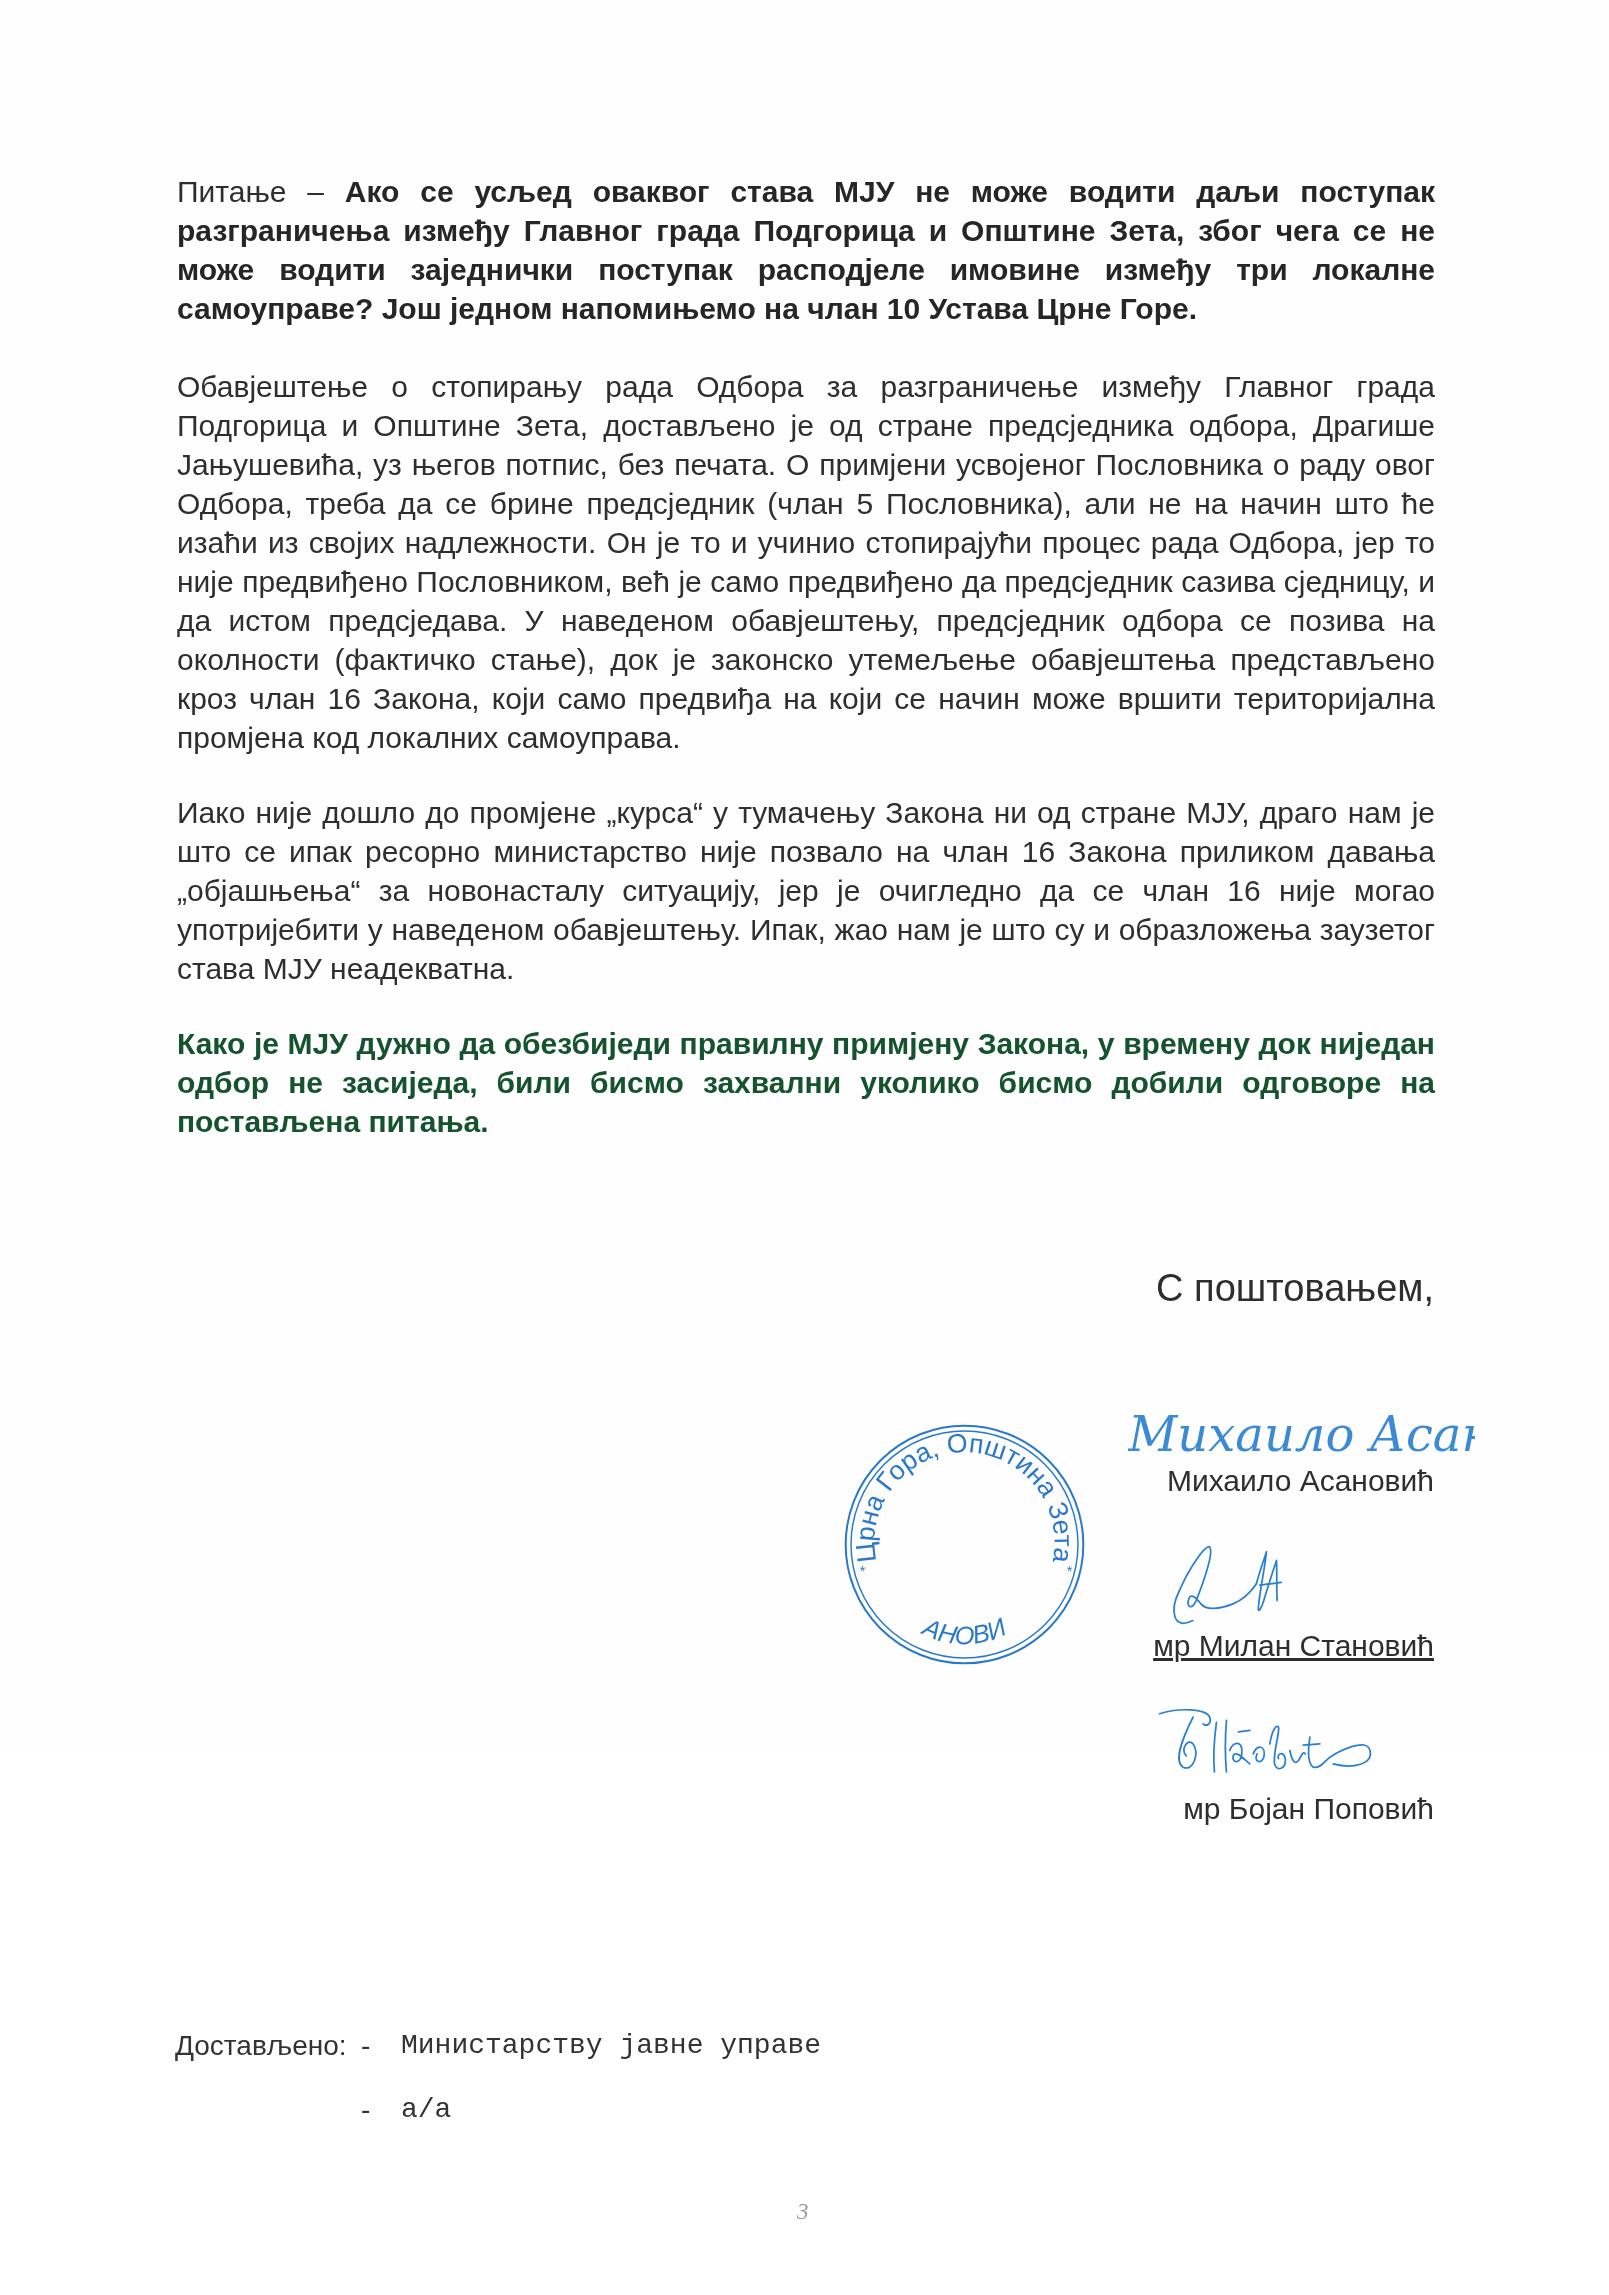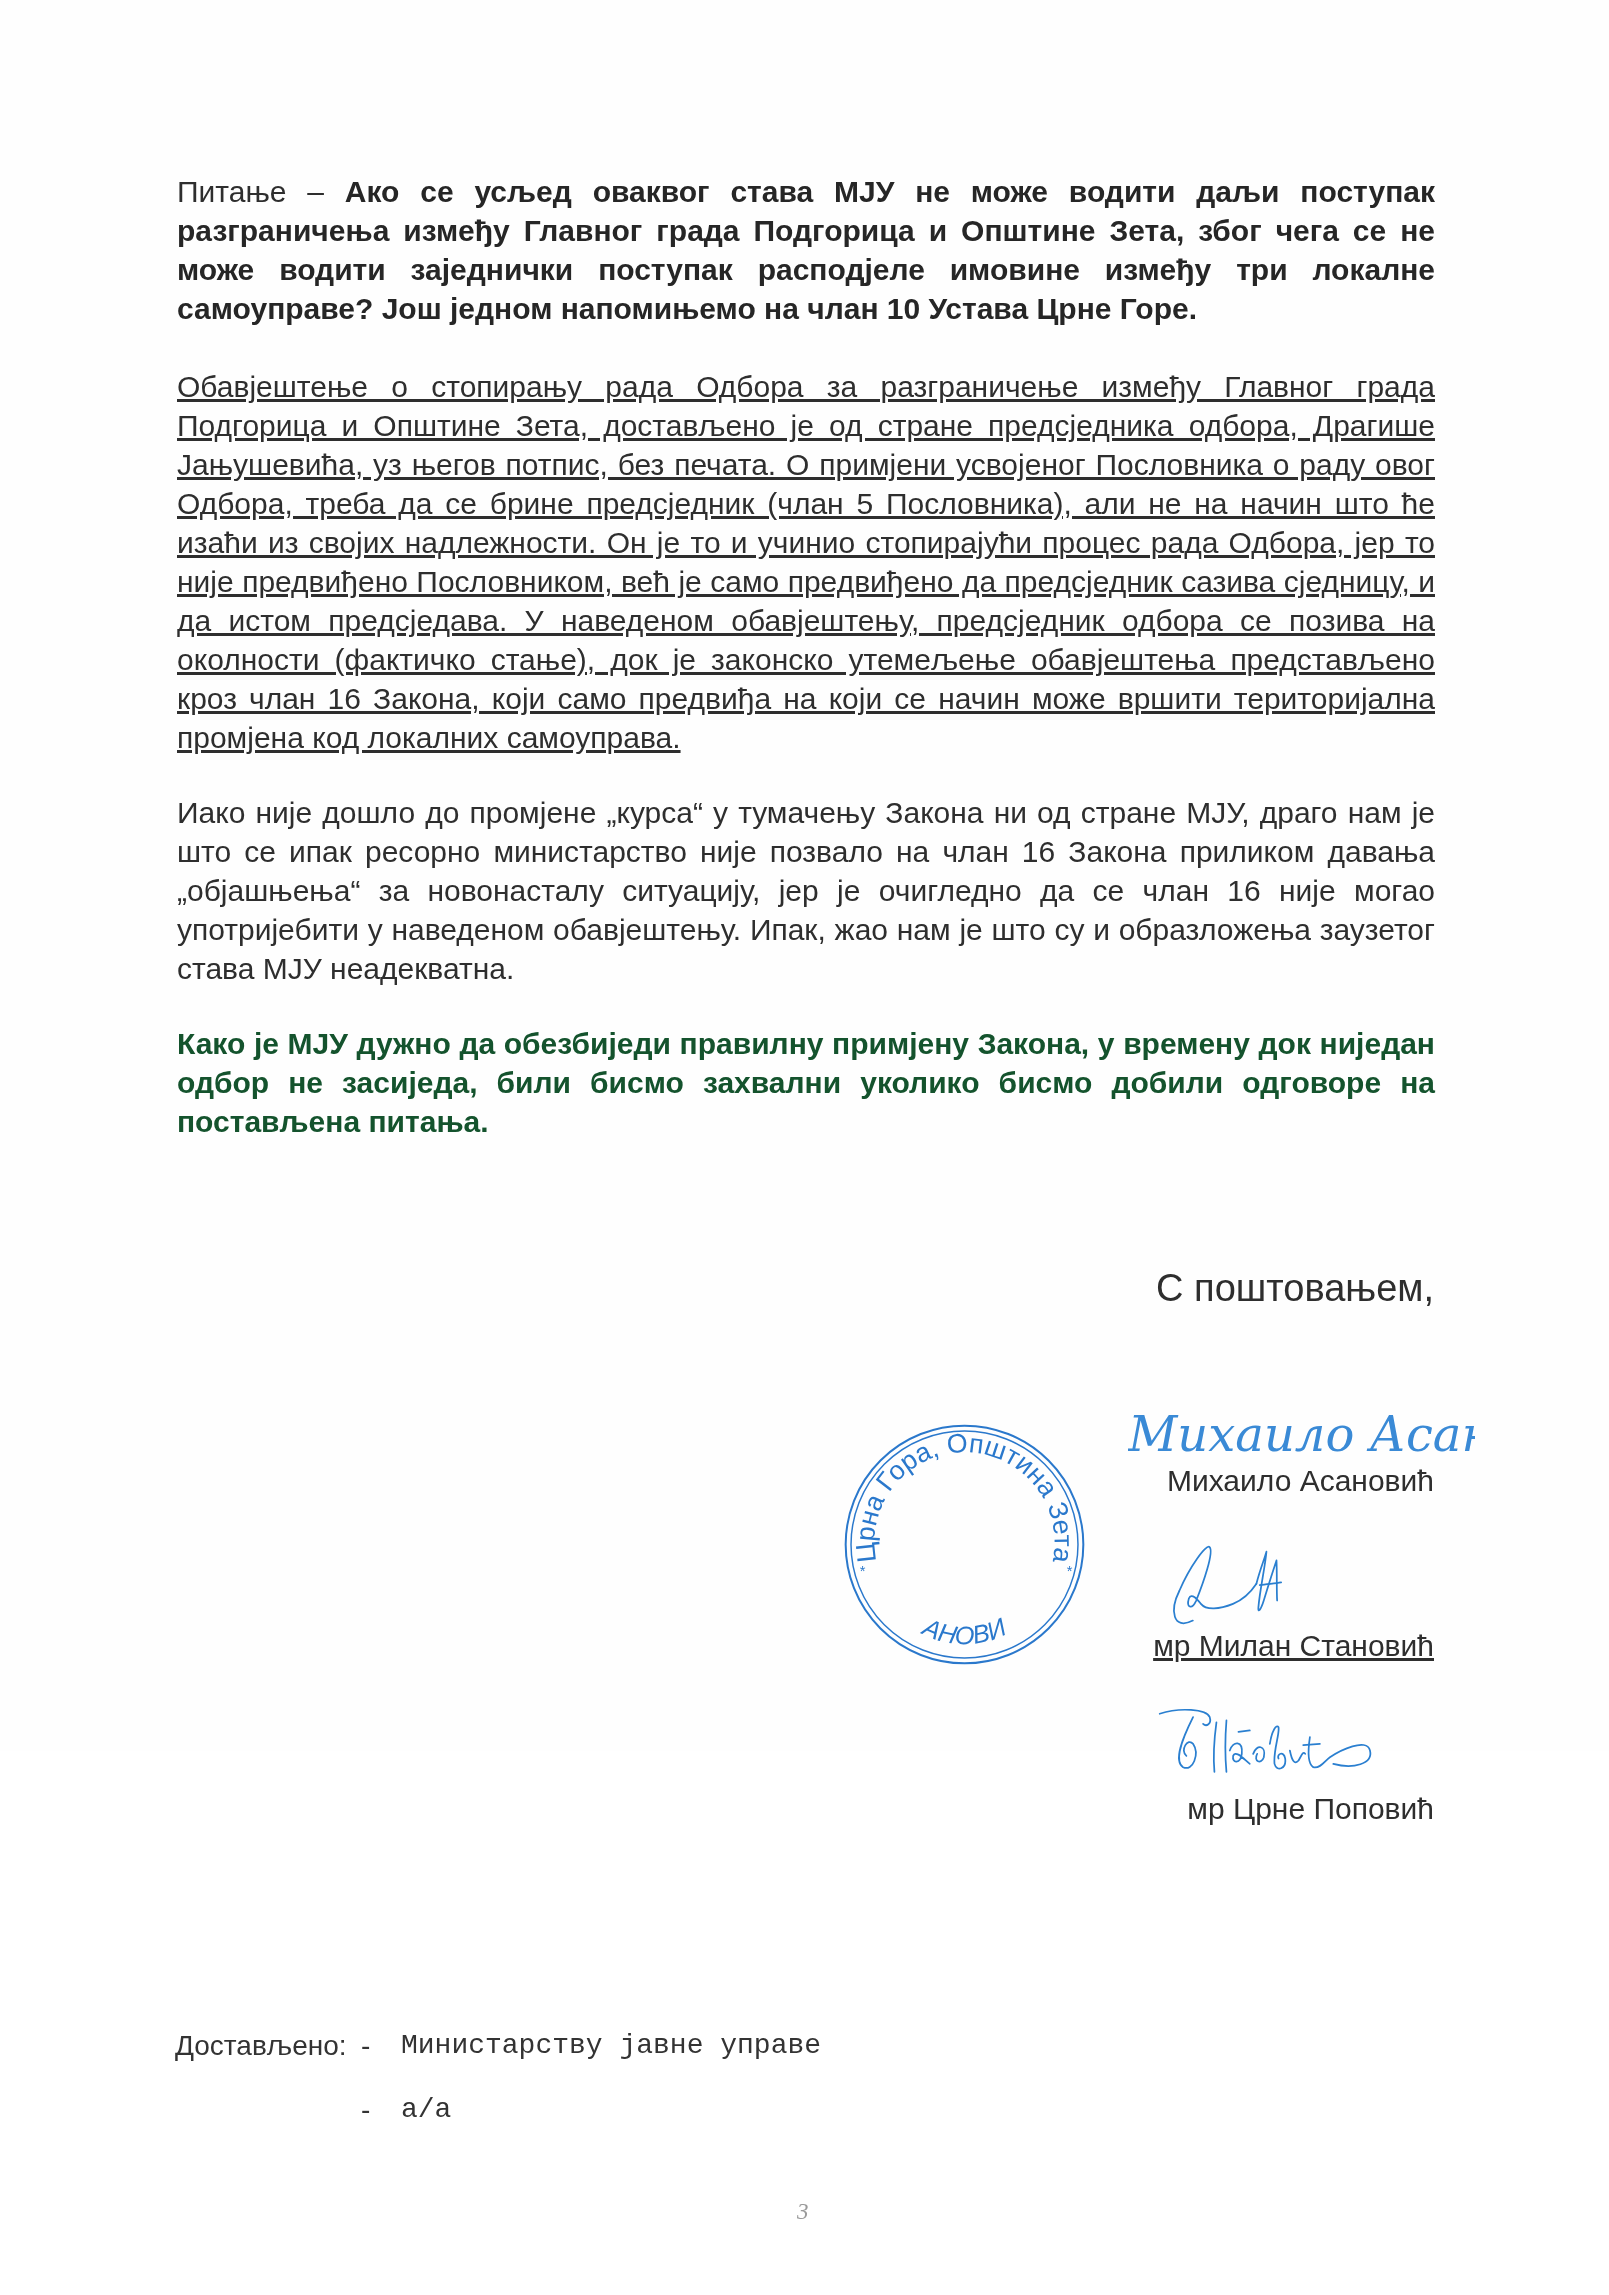--- a/index.html
+++ b/index.html
@@ -3,21 +3,21 @@
 <meta charset="utf-8">
 <style>
   html, body { margin: 0; padding: 0; background: #ffffff; }
   body { width: 1610px; height: 2295px; position: relative; overflow: hidden;
          font-family: "Liberation Sans", sans-serif; color: #2b2b2b; }
   .page { position: absolute; left: 0; top: 0; width: 1610px; height: 1751px; background: #fefefe; }
   .para { position: absolute; left: 177px; width: 1258px; font-size: 30px; line-height: 39px;
           text-align: justify; text-align-last: left; margin: 0; color: #2e2e2e; }
   .para b { font-weight: bold; color: #262626; }
   .p1 { top: 172px; }
-  .p2 { top: 367px; text-decoration: underline; }
+  .p2 { top: 367px; }
   .p3 { top: 793px; }
   .p4 { top: 1024px; font-weight: bold; color: #14532d; }
   .closing { position: absolute; right: 176px; font-size: 38px; line-height: 37px; color: #2e2e2e; white-space: nowrap; }
   .greeting { top: 1270px; }
   .committee { top: 1334px; font-style: italic; }
   .signer { position: absolute; font-size: 30px; line-height: 37px; color: #2e2e2e; white-space: nowrap; right: 176px; }
   .signer1 { top: 1462px; }
   .signer2 { top: 1627px; text-decoration: underline; }
   .signer3 { top: 1790px; }
   .sig { position: absolute; }
@@ -81,21 +81,21 @@
     <path d="M60 30 C 45 60, 30 95, 45 105 C 60 112, 70 85, 60 70 C 52 60, 40 80, 50 88"></path>
     <path d="M95 38 C 92 60, 90 90, 92 112 M110 35 C 108 60, 108 90, 110 112"></path>
     <path d="M115 80 C 120 65, 135 65, 133 85 C 131 100, 118 100, 120 88 C 124 78, 138 95, 145 100"></path>
     <path d="M128 52 L 145 50"></path>
     <path d="M150 85 C 155 70, 170 72, 166 90 C 162 102, 150 96, 156 85"></path>
     <path d="M175 70 C 178 50, 185 40, 188 45 C 190 55, 180 80, 182 100 C 185 112, 200 108, 198 92 C 196 80, 185 85, 188 92"></path>
     <path d="M205 80 C 208 95, 212 102, 218 95 C 222 88, 225 80, 228 85"></path>
     <path d="M235 60 C 232 80, 232 100, 240 105 C 250 108, 258 95, 265 90 C 280 80, 320 60, 325 80 C 330 100, 300 108, 270 100"></path>
     <path d="M225 72 L 250 70"></path>
   </svg>
-  <div class="signer signer3">мр Црне Поповић</div>
+  <div class="signer signer3">мр Бојан Поповић</div>
 
   <div class="delivered">
     <div class="row">
       <span class="lbl">Достављено:</span>
       <span class="dash">-</span>
       <span class="val">Министарству јавне управе</span>
     </div>
     <div class="row">
       <span class="dash">-</span>
       <span class="val">а/а</span>

